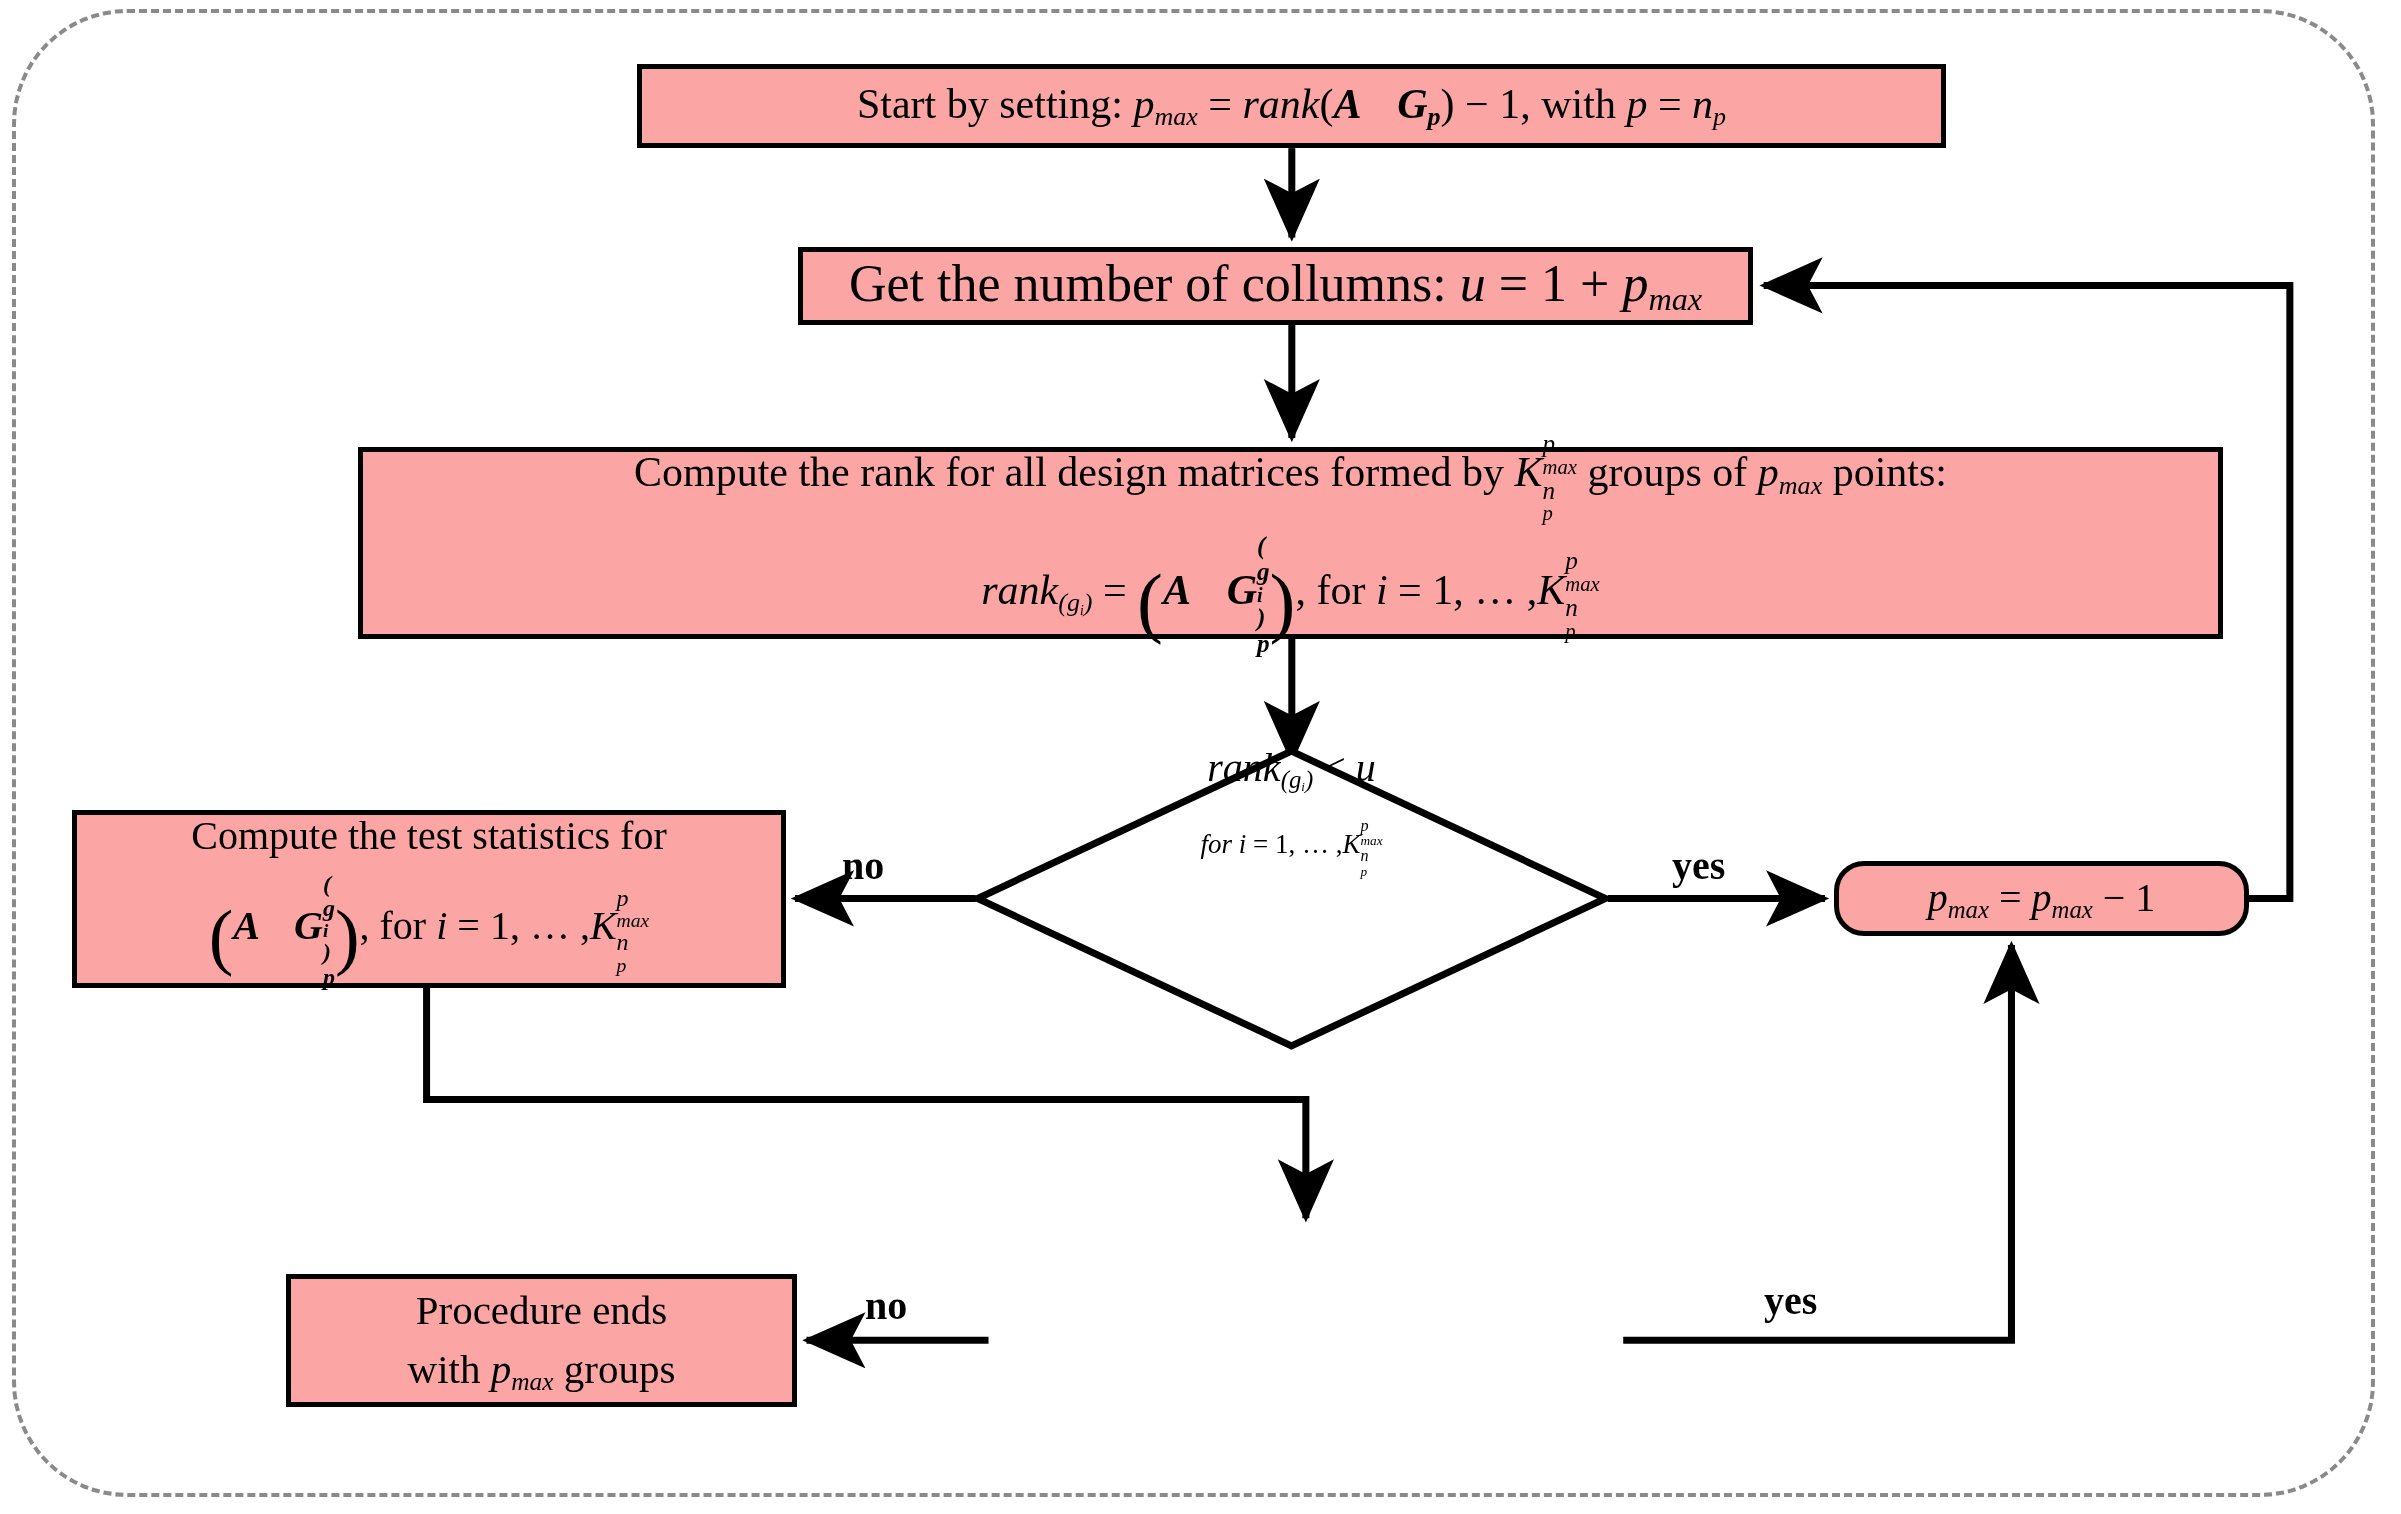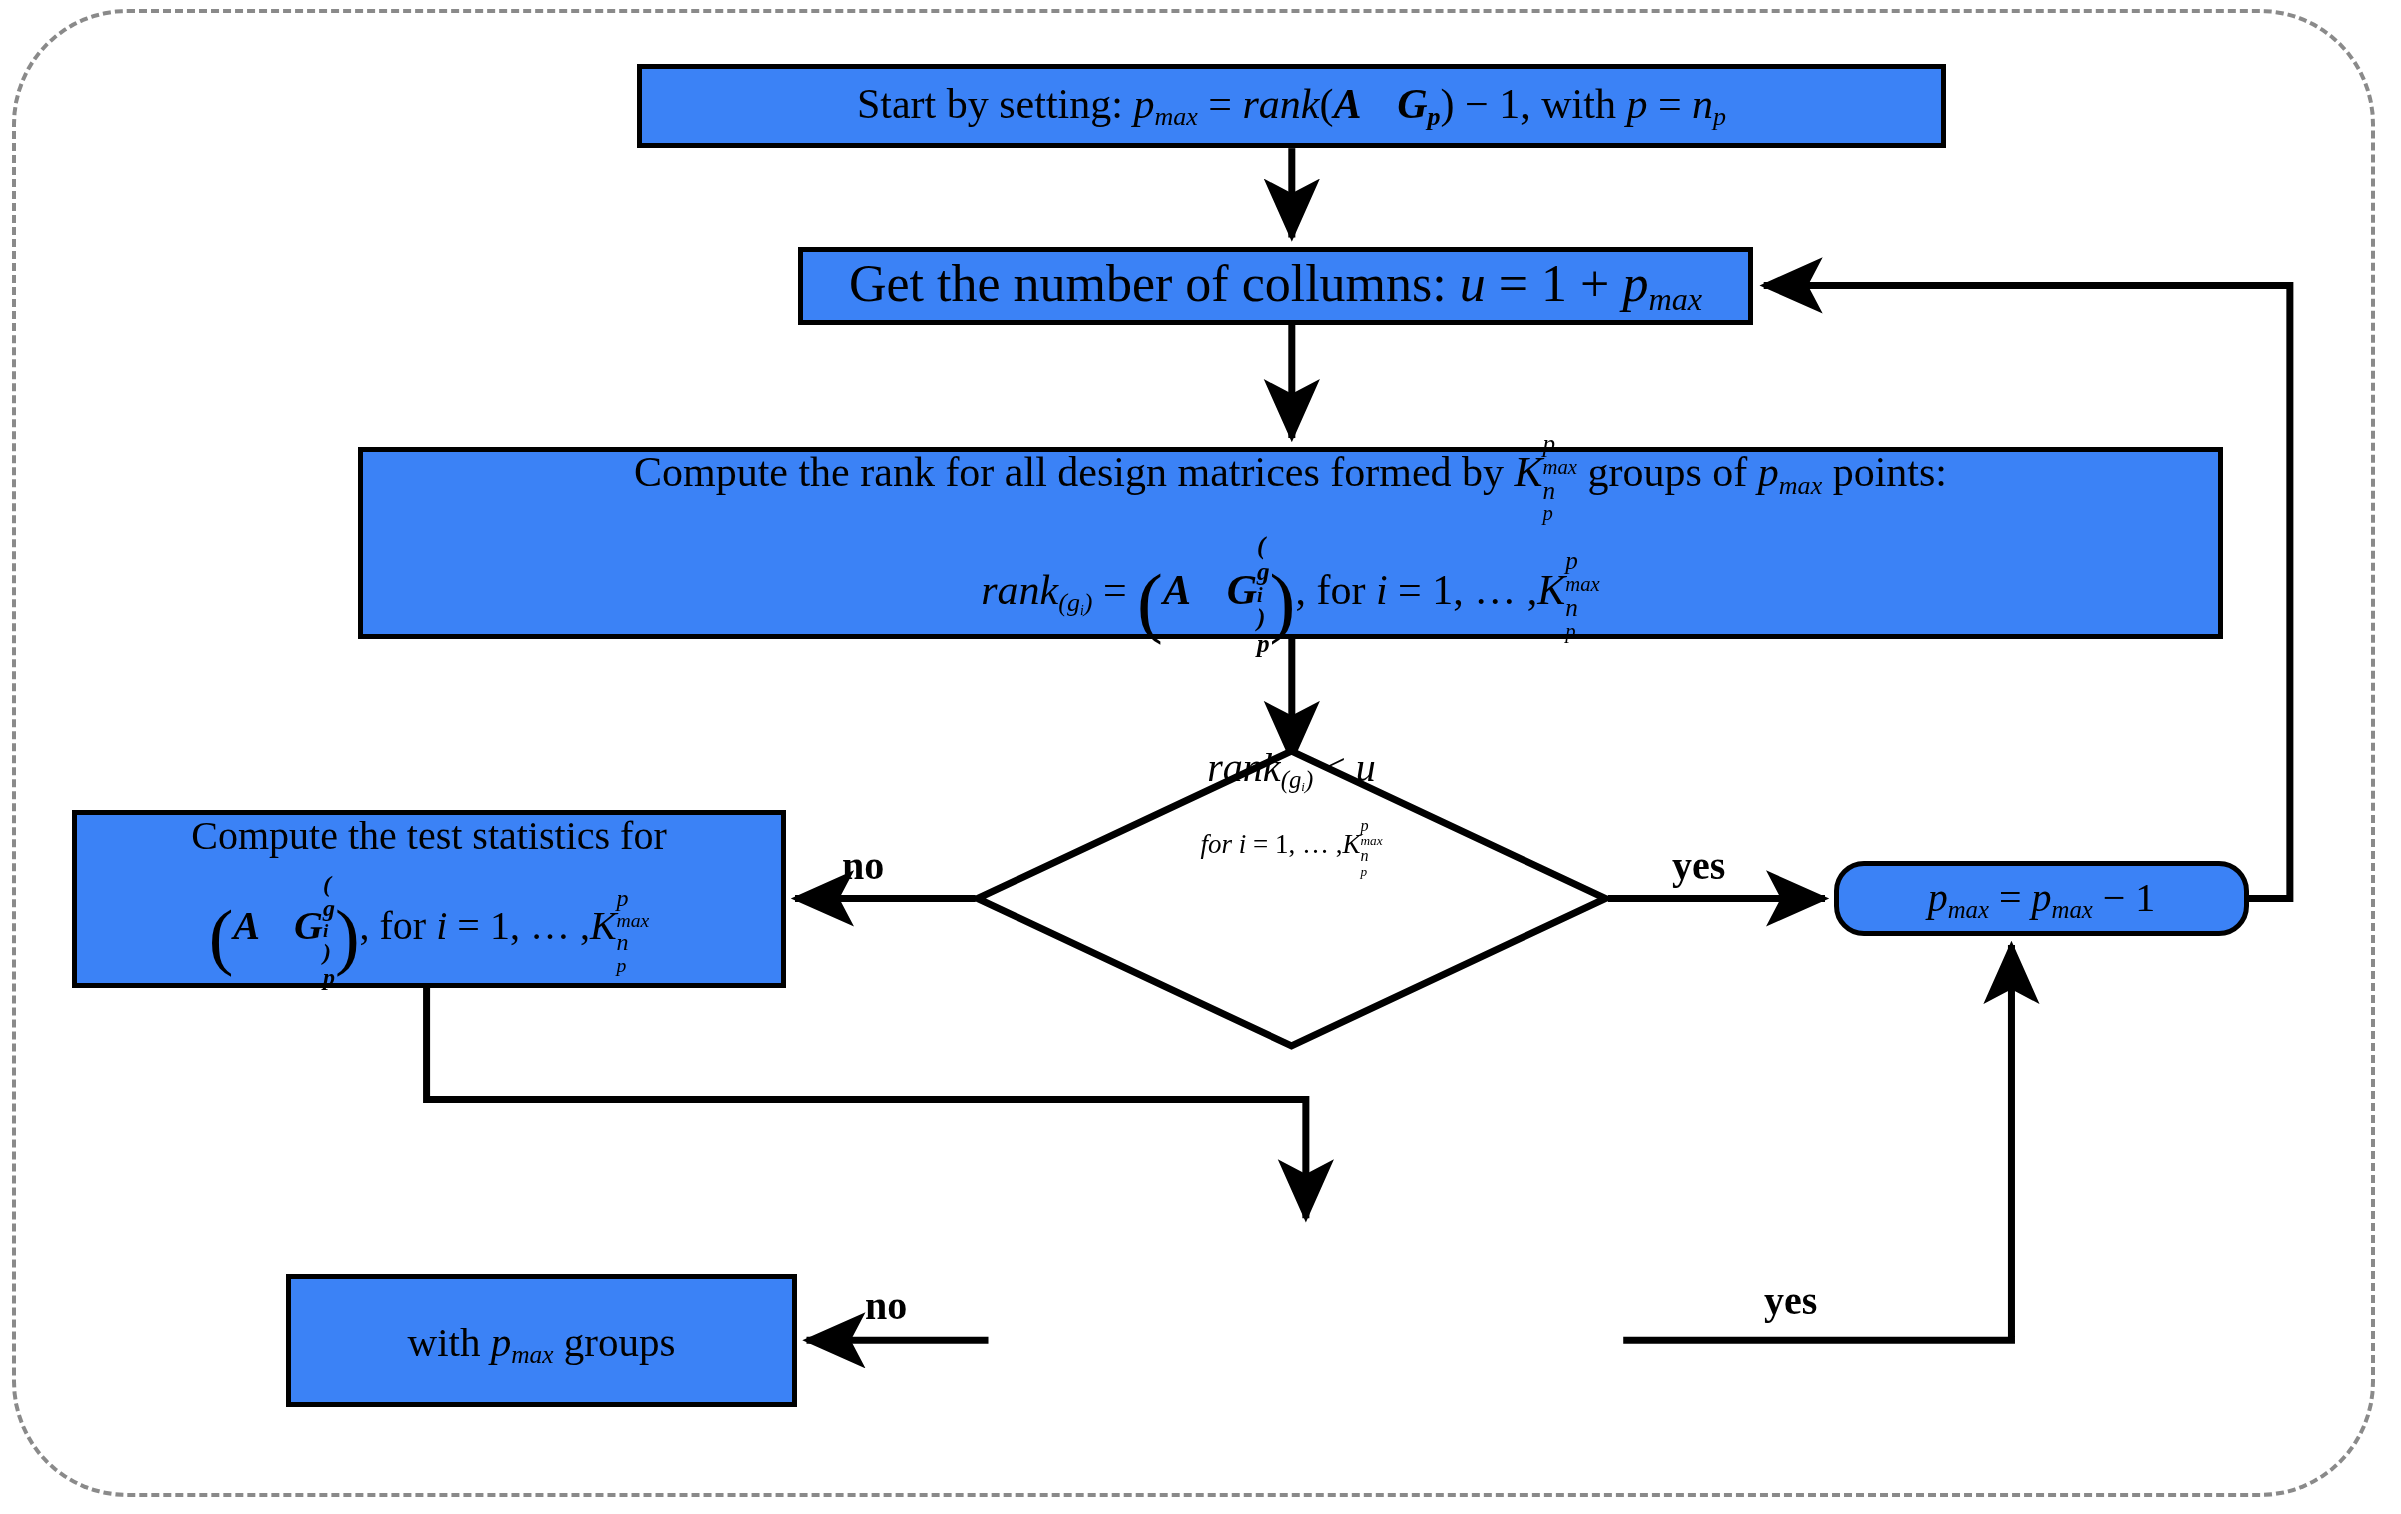--- a/index.html
+++ b/index.html
@@ -13,21 +13,21 @@
   .frame{
     position:absolute;left:11.5px;top:9px;width:2363px;height:1488px;
     border:4.5px dashed #8a8a8a;border-radius:115px;box-sizing:border-box;
   }
 
   
   svg.wires{position:absolute;left:0;top:0;width:2401px;height:1514px;overflow:visible;}
 
   
   .node{
-    position:absolute;box-sizing:border-box;background:#3b82f6;
+    position:absolute;box-sizing:border-box;background:#fca5a5;
     border:5.7px solid #000000;
     display:flex;align-items:center;justify-content:center;
     text-align:center;line-height:1.28;color:#000;
   }
   .node .inner{padding:2.6px 16.6px;width:100%;}
 
   
   .diamond{position:absolute;}
   .diamond svg{position:absolute;left:0;top:0;overflow:visible;}
   .diamond .dlabel{
@@ -189,20 +189,21 @@
     <div class="inner">
       <span class="mi">p</span><span class="dn">max</span>
       <span>=</span>
       <span class="mi">p</span><span class="dn">max</span>
       <span>− 1</span>
     </div>
   </div>
 
   <div class="node" id="n-end">
     <div class="inner">
+      <div>Procedure ends</div>
       <div style="margin-top:6.4px">
         <span>with</span>
         <span class="mi">p</span><span class="dn">max</span>
         <span>groups</span>
       </div>
     </div>
   </div>
 
   <div class="diamond" style="left:972px;top:746px;width:639px;height:305px;">
     <svg width="639" height="305" viewBox="0 0 1000 478" xmlns="http://www.w3.org/2000/svg">

